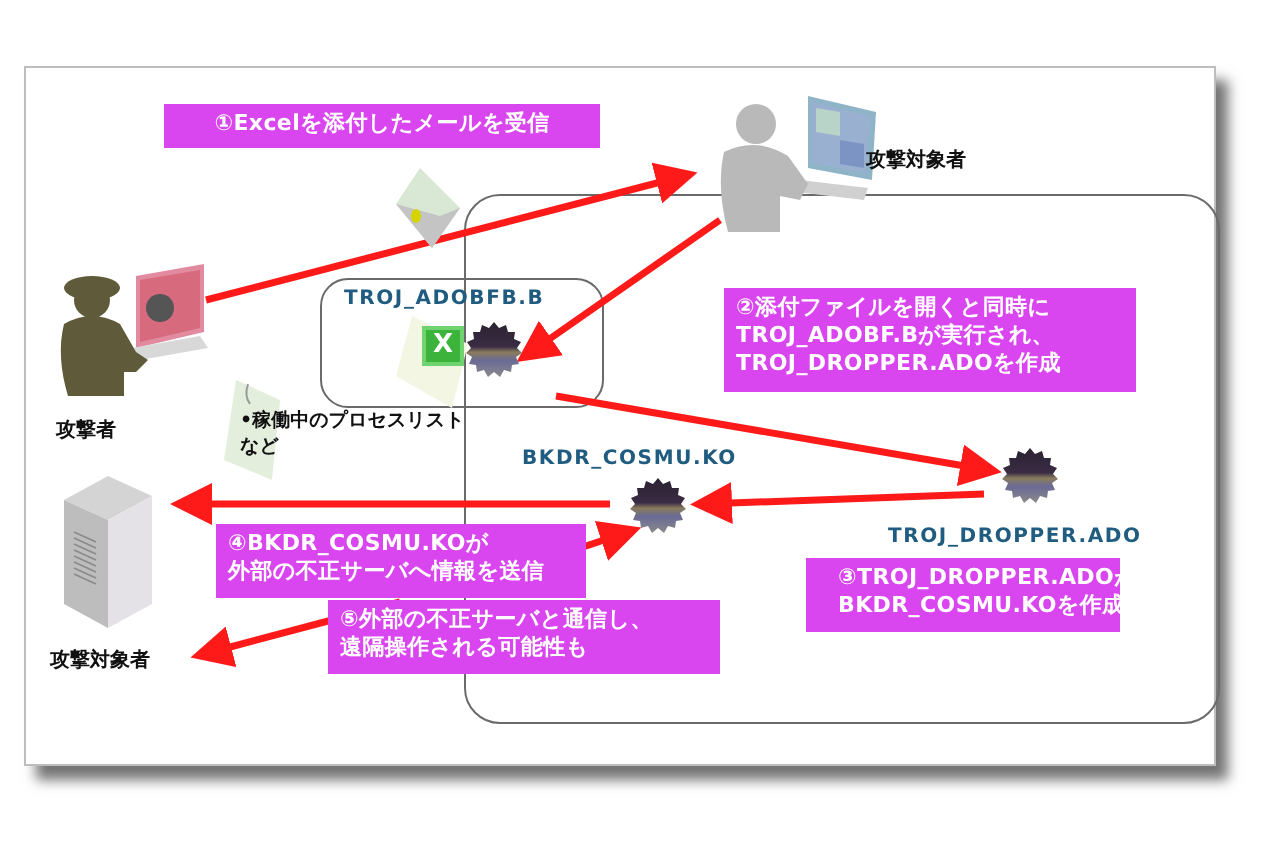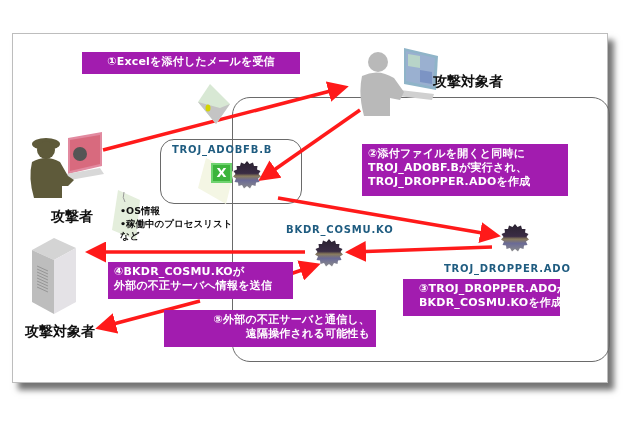--- a/index.html
+++ b/index.html
@@ -15,27 +15,27 @@
   }
   .net {
     position: absolute; left: 232px; top: 97px; width: 376px; height: 263px;
     border: 1px solid #6a6a6a; border-radius: 18px; background: transparent;
   }
   .callout {
     position: absolute; left: 160px; top: 139px; width: 140px; height: 63px;
     border: 1px solid #6a6a6a; border-radius: 14px; background: transparent;
   }
   .dark {
-    position: absolute; background: #a21caf; color: #ffffff;
+    position: absolute; background: #d946ef; color: #ffffff;
     font-weight: bold; font-size: 11px; line-height: 14px;
     padding: 3px 6px; box-sizing: border-box; white-space: pre;
     letter-spacing: 0.2px;
   }
   .lbl {
-    position: absolute; font-weight: bold; font-size: 14px; color: #111;
+    position: absolute; font-weight: bold; font-size: 10px; color: #111;
     white-space: nowrap;
   }
   .mal {
     position: absolute; font-weight: bold; font-size: 10px; color: #1f5c80;
     letter-spacing: 0.8px; white-space: nowrap;
   }
   .list {
     position: absolute; left: 120px; top: 205px; font-size: 9.5px; line-height: 12.5px;
     color: #111; font-weight: bold;
   }
@@ -73,21 +73,21 @@
 
 <svg class="ico" style="left:28px;top:128px" width="78" height="75" viewBox="0 0 78 75">
   <polygon points="40,10 74,4 74,38 40,46" fill="#e28aa0"></polygon>
   <polygon points="42,12 72,7 72,36 42,43" fill="#d86a7e"></polygon>
   <circle cx="52" cy="26" r="7" fill="#555"></circle>
   <polygon points="38,46 72,40 76,46 42,52" fill="#d8d8d8"></polygon>
   <ellipse cx="18" cy="16" rx="14" ry="6" fill="#5e5a3a"></ellipse>
   <circle cx="18" cy="22" r="9" fill="#5e5a3a"></circle>
   <path d="M4,34 Q18,26 32,34 L40,48 L46,52 L40,58 L34,58 L34,70 L6,70 Q0,50 4,34 z" fill="#5e5a3a"></path>
 </svg>
-<div class="lbl" style="left:51px;top:208px">攻撃者</div>
+<div class="lbl" style="left:28px;top:208px">攻撃者</div>
 
 <svg class="ico" style="left:28px;top:236px" width="52" height="80" viewBox="0 0 52 80">
   <polygon points="4,14 26,2 48,12 26,24" fill="#d4d4d4"></polygon>
   <polygon points="4,14 26,24 26,78 4,66" fill="#bdbdbd"></polygon>
   <polygon points="26,24 48,12 48,66 26,78" fill="#e4e2e6"></polygon>
   <g stroke="#8a8a8a" stroke-width="0.8">
     <line x1="9" y1="30" x2="20" y2="35"></line>
       <line x1="9" y1="33" x2="20" y2="38"></line>
     <line x1="9" y1="36" x2="20" y2="41"></line>
       <line x1="9" y1="39" x2="20" y2="44"></line>
@@ -140,31 +140,30 @@
 <svg class="ico" style="left:499px;top:223px" width="32" height="32" viewBox="0 0 32 32">
   <polygon points="16,1 18.5,4 22,2.5 23,6 26.5,6 26,9.5 29.5,11 27.5,14 30,16.5 27,18.5 28.5,22 25,22.5 24.5,26 21,25 19,28.5 16,26 13,28.5 11,25 7.5,26 7,22.5 3.5,22 5,18.5 2,16.5 4.5,14 2.5,11 6,9.5 5.5,6 9,6 10,2.5 13.5,4" fill="url(#gg)"></polygon>
 </svg>
 
 <svg class="ico" style="left:112px;top:190px" width="30" height="50" viewBox="0 0 30 50">
   <polygon points="6,0 28,10 24,50 0,40" fill="#e4eedc"></polygon>
   <path d="M12,2 Q10,8 13,12" stroke="#999" stroke-width="1" fill="none"></path>
 </svg>
 
 <div class="mal" style="left:172px;top:144px">TROJ_ADOBFB.B</div>
-<div class="mal" style="left:286px;top:224px">BKDR_COSMU.KO</div>
+<div class="mal" style="left:261px;top:224px">BKDR_COSMU.KO</div>
 <div class="mal" style="left:444px;top:263px">TROJ_DROPPER.ADO</div>
 
 <div class="list">
-  <div>•OS情報</div>
   <div>•稼働中のプロセスリスト</div>
   <div>など</div>
 </div>
 
 <div class="dark" style="left:82px;top:52px;width:218px;height:22px;text-align:center;">①Excelを添付したメールを受信</div>
 <div class="dark" style="left:362px;top:123px;width:206px;height:52px;margin-top:21px;">②添付ファイルを開くと同時に
 TROJ_ADOBF.Bが実行され、
 TROJ_DROPPER.ADOを作成</div>
 <div class="dark" style="left:403px;top:279px;width:157px;height:37px;padding-left:16px;">③TROJ_DROPPER.ADOが
 BKDR_COSMU.KOを作成</div>
 <div class="dark" style="left:108px;top:262px;width:185px;height:37px;">④BKDR_COSMU.KOが
 外部の不正サーバへ情報を送信</div>
-<div class="dark" style="left:164px;top:310px;width:212px;height:37px;text-align:right;">⑤外部の不正サーバと通信し、
+<div class="dark" style="left:164px;top:300px;width:196px;height:37px;">⑤外部の不正サーバと通信し、
 遠隔操作される可能性も</div>
 
 </body></html>

